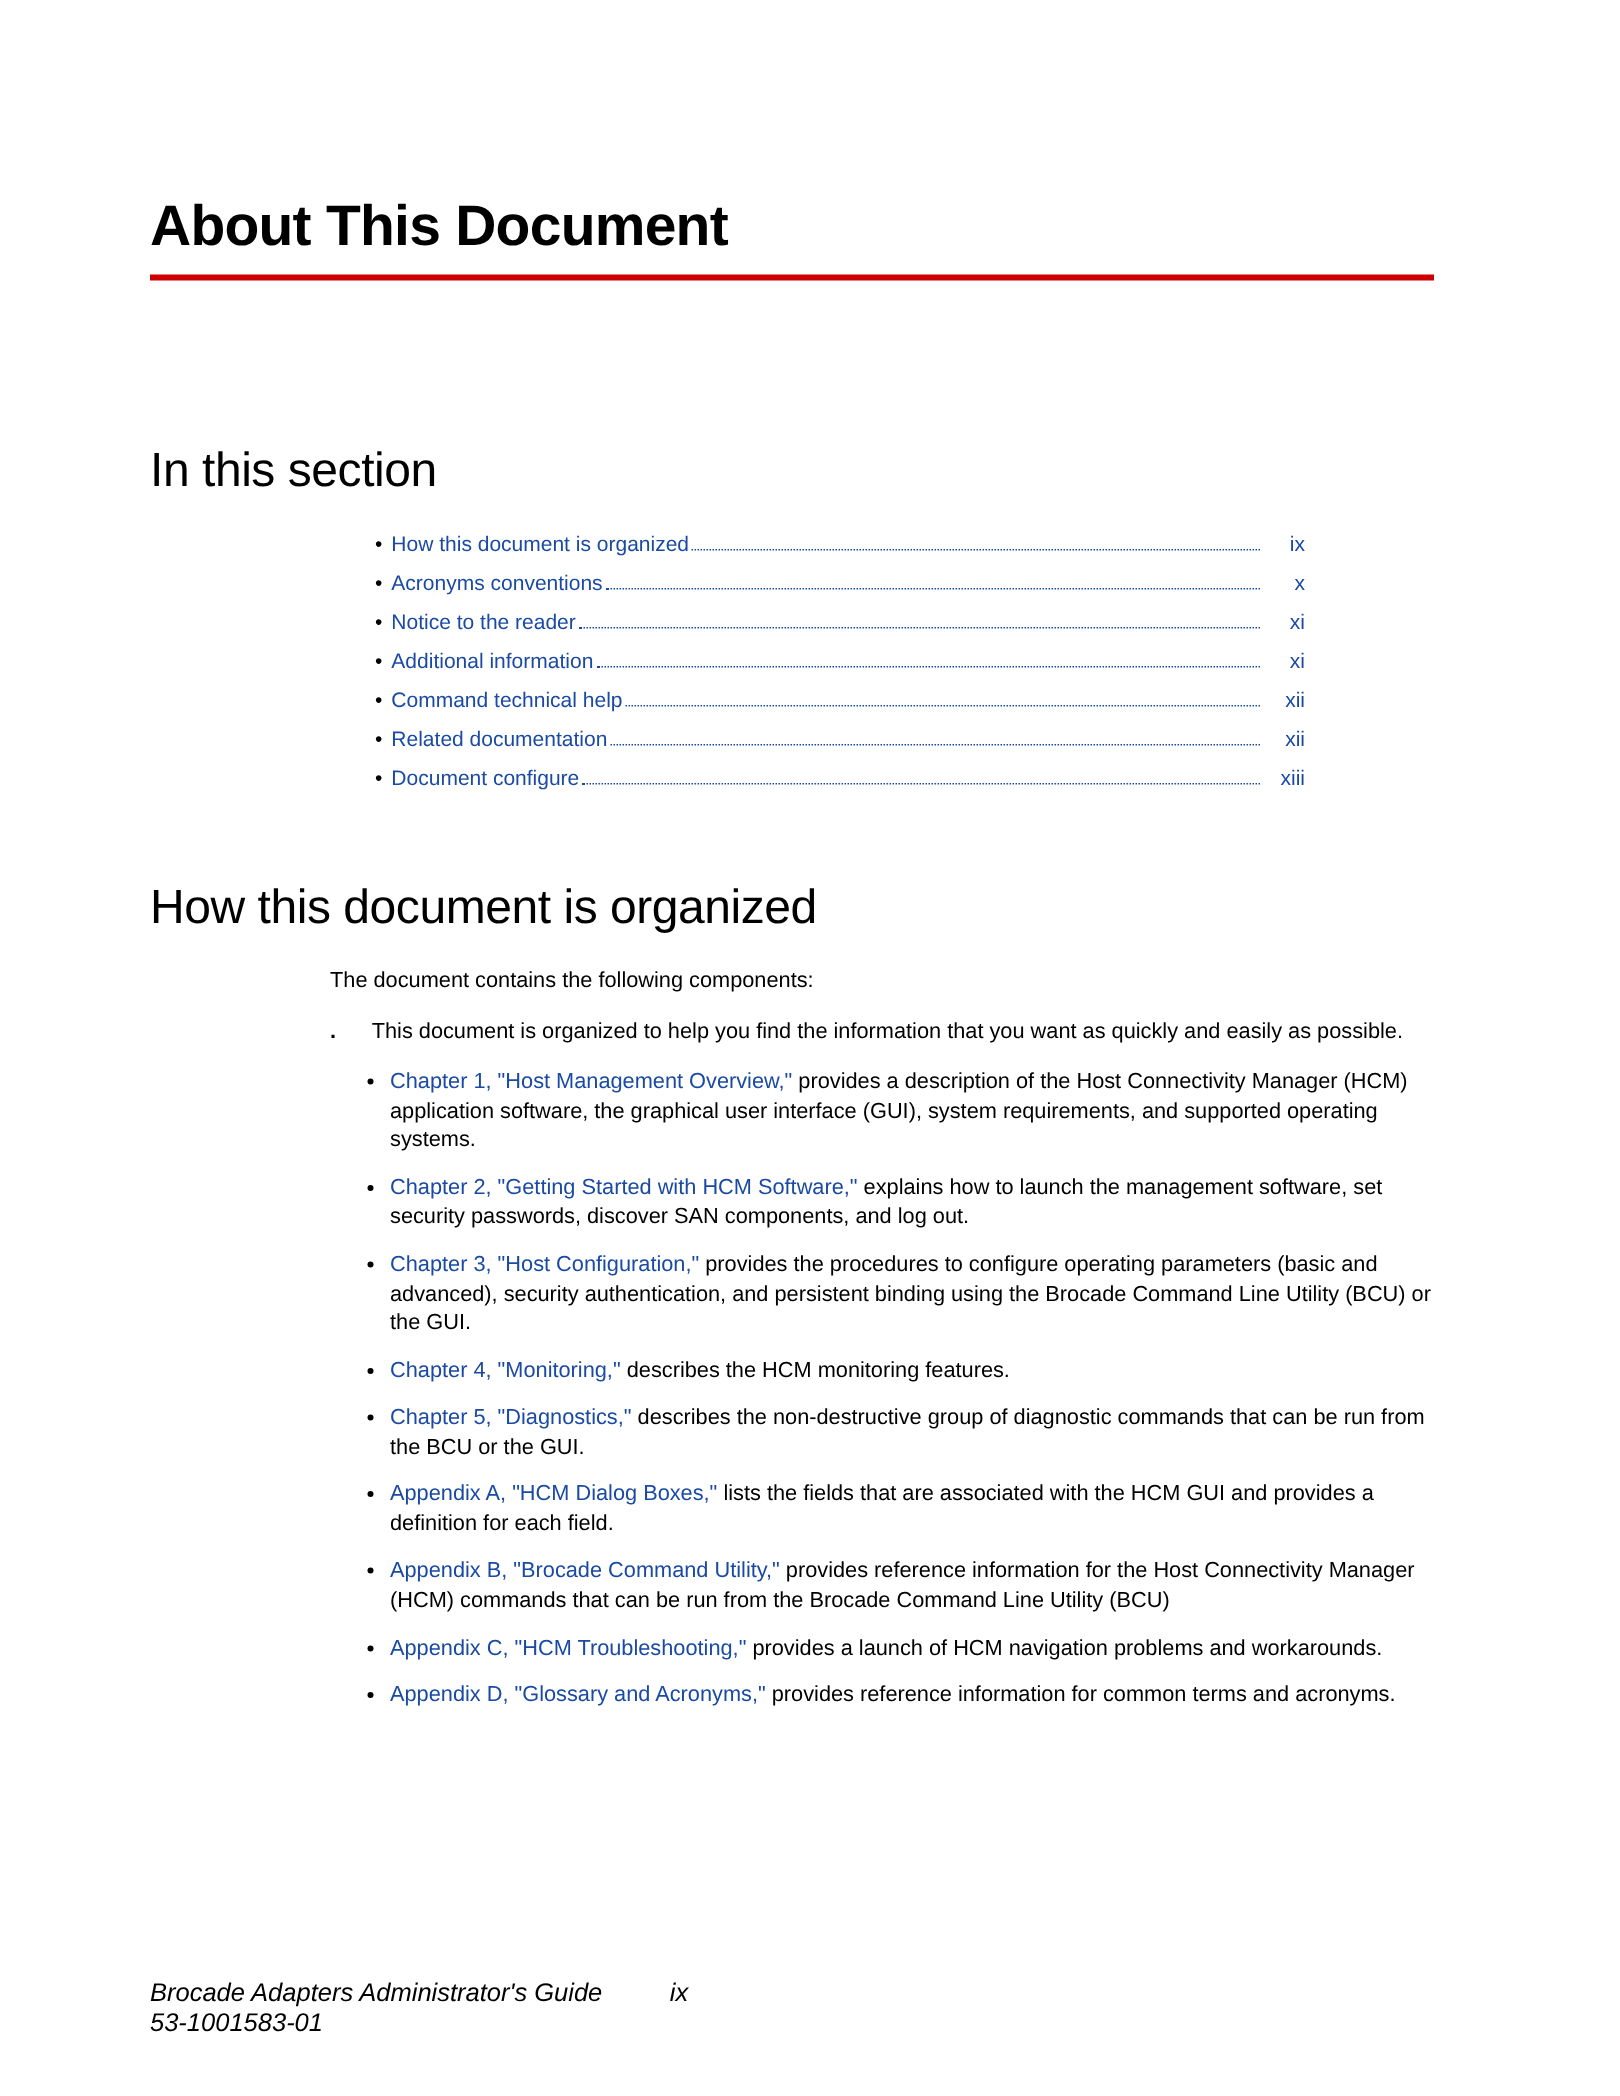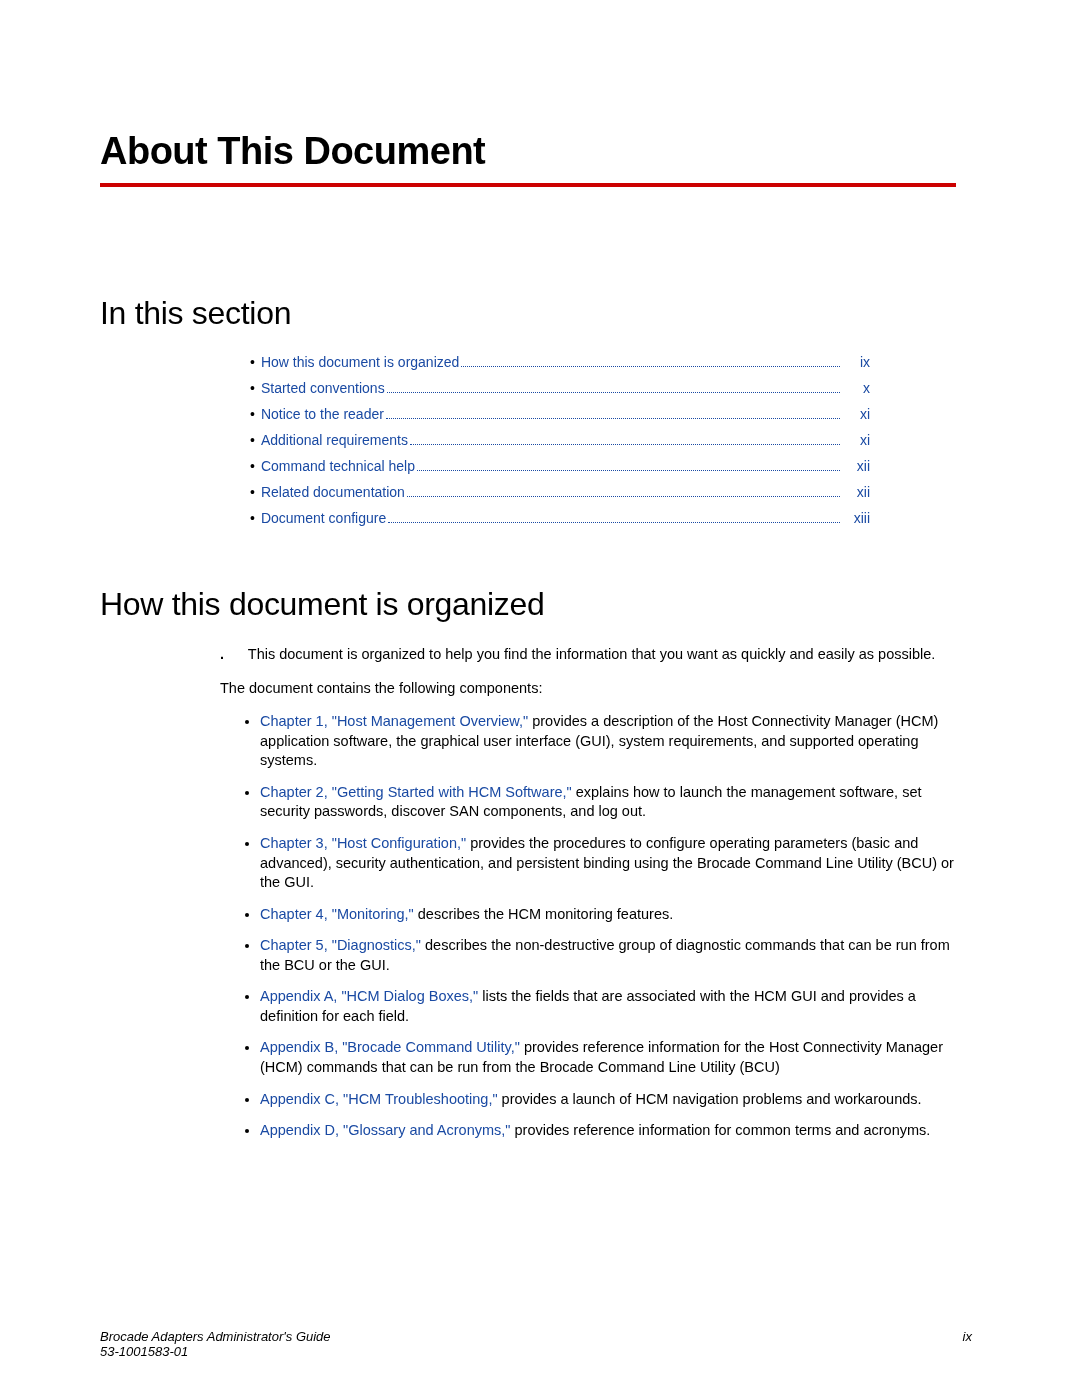--- a/index.html
+++ b/index.html
@@ -101,23 +101,22 @@
   }
   .link {
     color: #1a4aa3;
   }
   .footer {
     position: absolute;
     left: 100px;
     right: 100px;
     bottom: 38px;
     font-style: italic;
-    font-size: 13px;
+    font-size: 17px;
     display: flex;
-    justify-content: space-between;
     gap: 45px;
   }
   .footer-right {
     font-style: italic;
   }
 </style>
 </head>
 <body>
 
 <div class="page">
@@ -129,33 +128,33 @@
 
   <div class="toc">
     <div class="toc-row">
       <span class="toc-bullet">•</span>
       <span class="toc-label">How this document is organized</span>
       <span class="toc-dots"></span>
       <span class="toc-page">ix</span>
     </div>
     <div class="toc-row">
       <span class="toc-bullet">•</span>
-      <span class="toc-label">Started conventions</span>
+      <span class="toc-label">Acronyms conventions</span>
       <span class="toc-dots"></span>
       <span class="toc-page">x</span>
     </div>
     <div class="toc-row">
       <span class="toc-bullet">•</span>
       <span class="toc-label">Notice to the reader</span>
       <span class="toc-dots"></span>
       <span class="toc-page">xi</span>
     </div>
     <div class="toc-row">
       <span class="toc-bullet">•</span>
-      <span class="toc-label">Additional requirements</span>
+      <span class="toc-label">Additional information</span>
       <span class="toc-dots"></span>
       <span class="toc-page">xi</span>
     </div>
     <div class="toc-row">
       <span class="toc-bullet">•</span>
       <span class="toc-label">Command technical help</span>
       <span class="toc-dots"></span>
       <span class="toc-page">xii</span>
     </div>
     <div class="toc-row">
@@ -168,25 +167,25 @@
       <span class="toc-bullet">•</span>
       <span class="toc-label">Document configure</span>
       <span class="toc-dots"></span>
       <span class="toc-page">xiii</span>
     </div>
   </div>
 
   <h2 class="section section2">How this document is organized</h2>
 
   <div class="body-area">
+    <p class="para">The document contains the following components:</p>
     <p class="para">
       <span class="lead-dot">.</span>
       <span>This document is organized to help you find the information that you want as quickly and easily as possible.</span>
     </p>
-    <p class="para">The document contains the following components:</p>
 
     <ul class="chapters">
       <li>
         <span class="link">Chapter 1, "Host Management Overview,"</span><span> provides a description of the Host Connectivity Manager (HCM) application software, the graphical user interface (GUI), system requirements, and supported operating systems.</span>
       </li>
       <li>
         <span class="link">Chapter 2, "Getting Started with HCM Software,"</span><span> explains how to launch the management software, set security passwords, discover SAN components, and log out.</span>
       </li>
       <li>
         <span class="link">Chapter 3, "Host Configuration,"</span><span> provides the procedures to configure operating parameters (basic and advanced), security authentication, and persistent binding using the Brocade Command Line Utility (BCU) or the GUI.</span>

